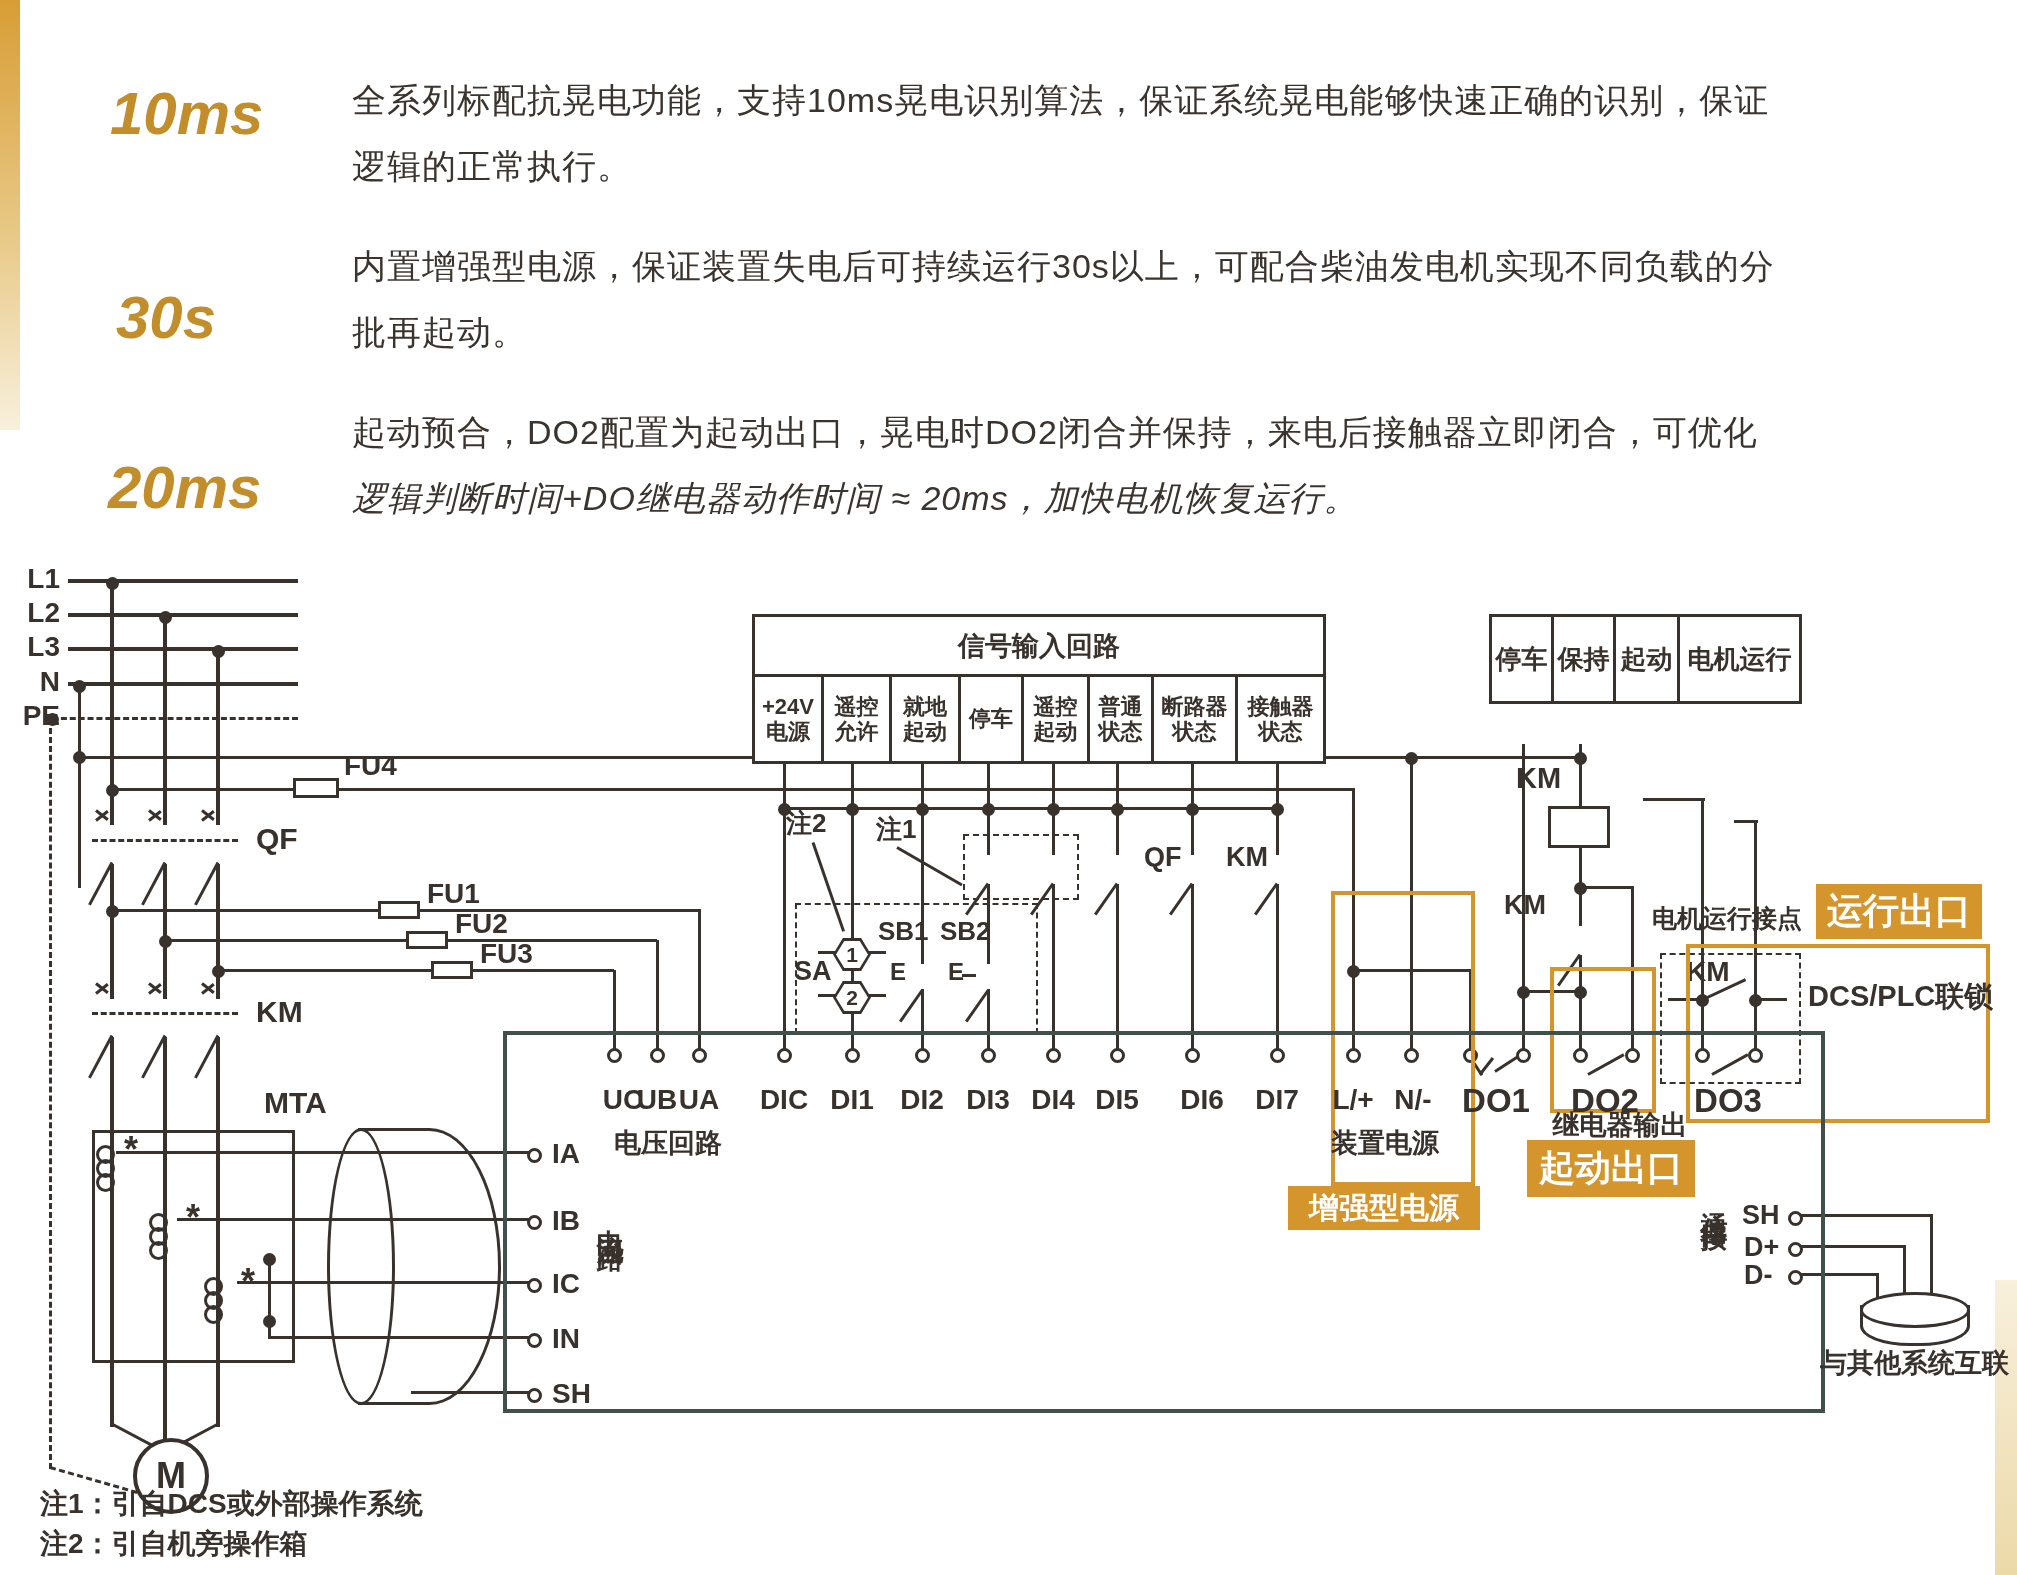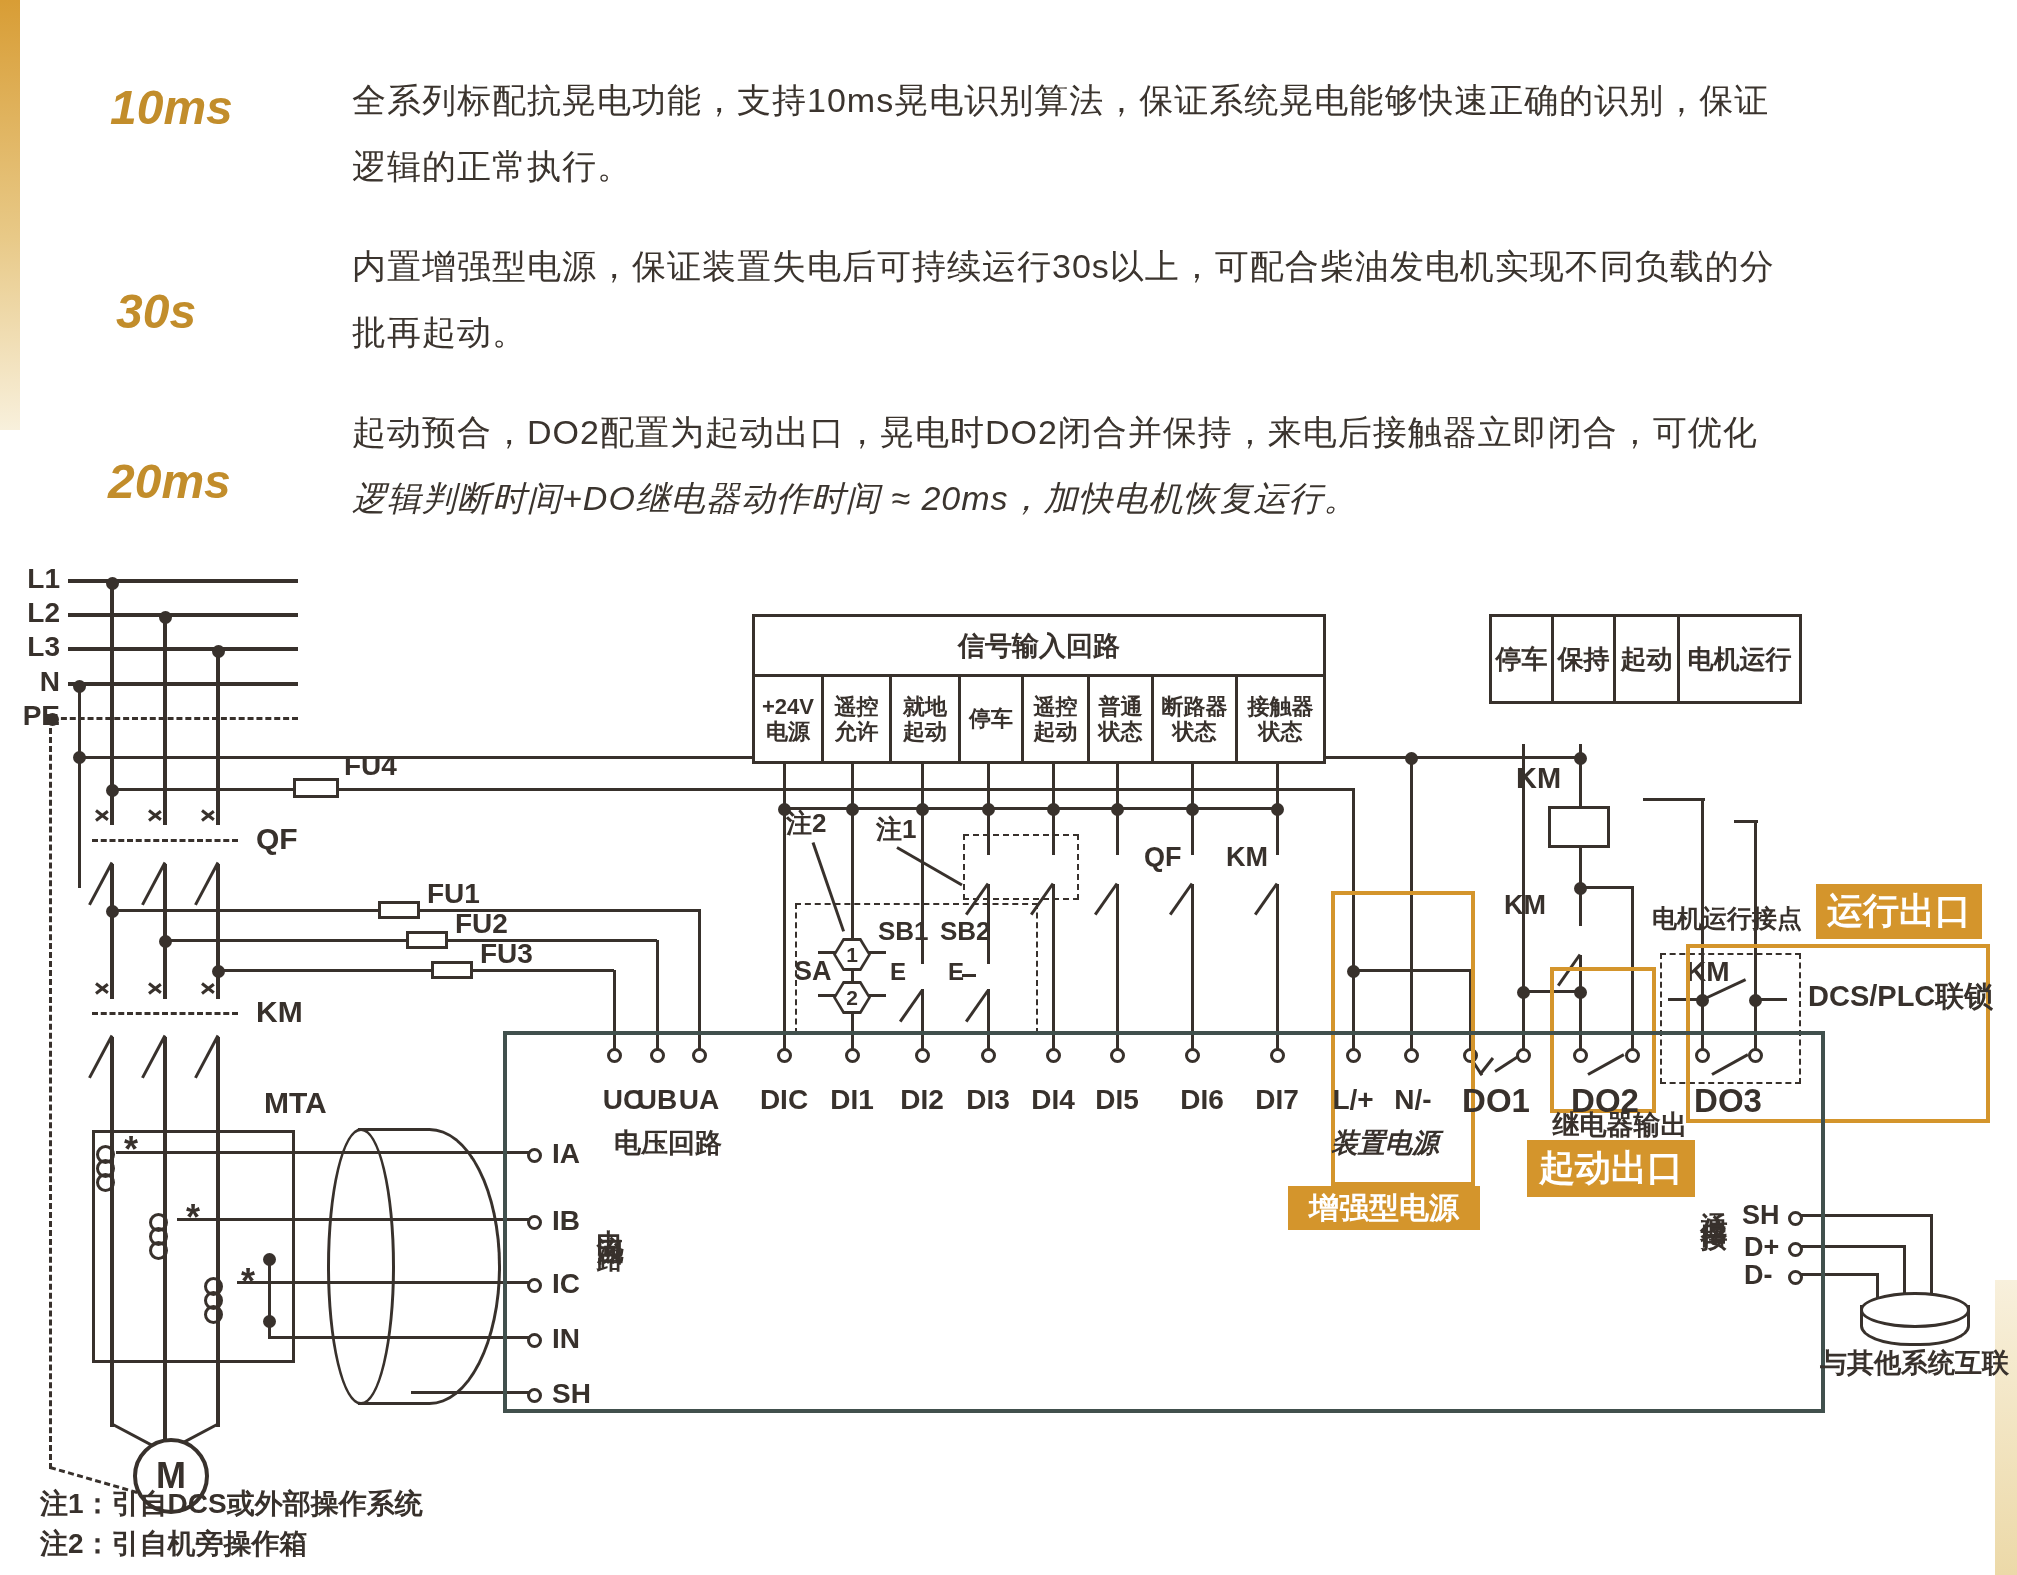--- a/index.html
+++ b/index.html
@@ -1,21 +1,21 @@
 <!DOCTYPE html>
 <html><head>
 <meta charset="utf-8">
 <style>
   html,body{margin:0;padding:0;background:#ffffff;}
   #root{position:relative;width:2017px;height:1575px;background:#fff;overflow:hidden;
         font-family:"Liberation Sans",sans-serif;color:#38312c;}
   .abs{position:absolute;}
   .lb{position:absolute;font-weight:600;font-size:28px;color:#38312c;white-space:nowrap;line-height:1;}
   .tl{position:absolute;font-weight:600;font-size:28px;color:#38312c;white-space:nowrap;line-height:1;transform:translateX(-50%);}
-  .feat-label{position:absolute;font-style:italic;font-weight:700;font-size:48px;color:#c28d2b;line-height:1;}
+  .feat-label{position:absolute;font-style:italic;font-weight:700;font-size:60px;color:#c28d2b;line-height:1;}
   .feat-line{position:absolute;font-size:34px;font-weight:500;color:#3b342e;white-space:nowrap;letter-spacing:1px;}
   .hline,.vline,.dline{position:absolute;background:#38312c;}
   .dashh{position:absolute;border-top:3px dashed #38312c;}
   .dashv{position:absolute;border-left:3px dashed #38312c;}
   .dot{position:absolute;width:13px;height:13px;border-radius:50%;background:#38312c;}
   .term{position:absolute;width:9px;height:9px;border:3px solid #38312c;border-radius:50%;background:#fff;}
   .rectc{position:absolute;border:3px solid #38312c;background:#fff;}
   .bump{position:absolute;width:13px;height:13px;border:3px solid #38312c;border-radius:50%;background:transparent;}
   .obox{position:absolute;border:4px solid #d4952c;background:transparent;}
   .badge{position:absolute;background:#d4952c;color:#fff;font-weight:700;display:flex;align-items:center;justify-content:center;white-space:nowrap;}
@@ -364,21 +364,21 @@
   <div class="tl" style="left:1117px;top:1086px;">DI5</div>
   <div class="tl" style="left:1192px;top:1086px;margin-left:10px;">DI6</div>
   <div class="tl" style="left:1277px;top:1086px;">DI7</div>
   <div class="tl" style="left:1353px;top:1086px;">L/+</div>
   <div class="tl" style="left:1413px;top:1086px;">N/-</div>
   <div class="tl" style="left:1496px;top:1084px;font-size:33px;font-weight:700;">DO1</div>
   <div class="tl" style="left:1605px;top:1084px;font-size:33px;font-weight:700;">DO2</div>
   <div class="tl" style="left:1728px;top:1084px;font-size:33px;font-weight:700;">DO3</div>
 
   <div class="tl" style="left:668px;top:1130px;font-size:27px;">电压回路</div>
-  <div class="tl" style="left:1385px;top:1130px;font-size:27px;font-style:italic;">装置电源</div>
+  <div class="tl" style="left:1385px;top:1130px;font-size:27px;">装置电源</div>
   <div class="tl" style="left:1620px;top:1112px;font-size:27px;">继电器输出</div>
 
   <div class="lb" style="left:552px;top:1140px;">IA</div>
   <div class="lb" style="left:552px;top:1207px;">IB</div>
   <div class="lb" style="left:552px;top:1270px;">IC</div>
   <div class="lb" style="left:552px;top:1325px;">IN</div>
   <div class="lb" style="left:552px;top:1380px;">SH</div>
   <div class="vert" style="left:596px;top:1208px;">电流回路</div>
 
   <div class="vert" style="left:1700px;top:1190px;">通信接口</div>

